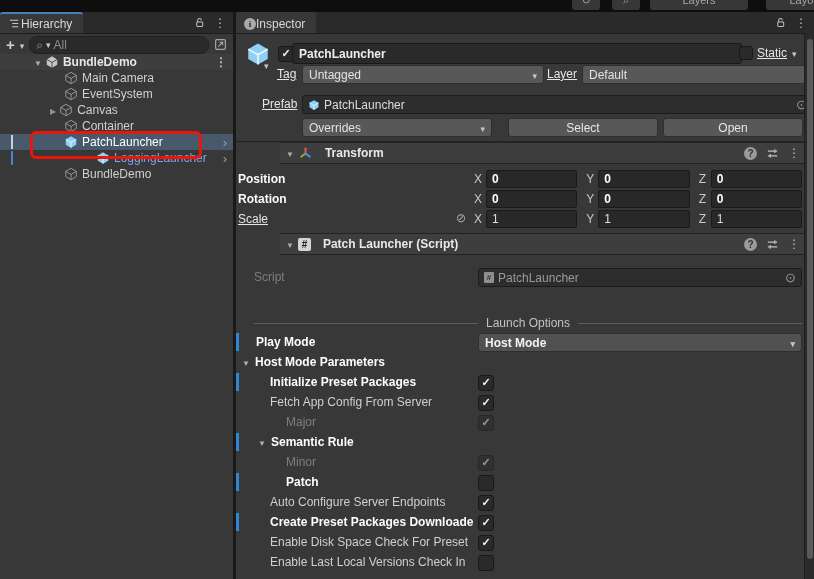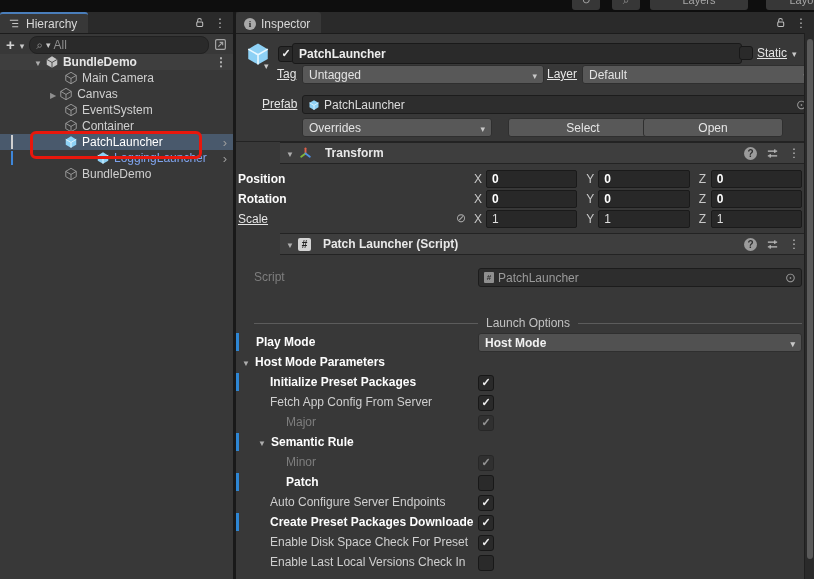--- a/index.html
+++ b/index.html
@@ -11,21 +11,21 @@
   .tbtn{position:absolute;top:-10px;height:20px;background:#373737;border-radius:3px;color:#A6A6A6;
         display:flex;align-items:center;justify-content:center;font-size:11px;}
 
   
   #hpanel{position:absolute;left:0;top:12px;width:233px;height:567px;background:#383838;}
   #splitter{position:absolute;left:233px;top:12px;width:3px;height:567px;background:#191919;}
   #ipanel{position:absolute;left:236px;top:12px;width:578px;height:567px;background:#383838;}
 
   
   .tabbar{height:21px;background:#2A2A2A;border-bottom:1px solid #1C1C1C;display:flex;align-items:stretch;position:relative;}
-  .tab{background:#383838;display:flex;align-items:center;gap:5px;padding:0 11px 0 8px;border-top:2px solid transparent;
+  .tab{background:#383838;display:flex;align-items:center;padding:0 11px 0 8px;border-top:2px solid transparent;
        color:#D8D8D8;border-radius:3px 3px 0 0;}
   .tab.focused{border-top-color:#4A7EBB;}
   .tab-right{margin-left:auto;display:flex;align-items:center;gap:9px;padding-right:7px;color:#C0C0C0;}
   .i-kebab::before{content:"\22EE";font-size:12px;color:#C0C0C0;}
   .i-caret::before{content:"\25BE";font-size:9px;color:#C8C8C8;}
   .i-fold::before{content:"\25BC";font-size:8px;color:#ADADAD;}
   .i-fold-r::before{content:"\25B6";font-size:8px;color:#8F8F8F;}
   .i-target::before{content:"\2299";font-size:13px;color:#9A9A9A;}
   .i-unlink::before{content:"\2298";font-size:12px;color:#ABABAB;}
   .i-mag::before{content:"\2315";font-size:12px;color:#8F8F8F;}
@@ -79,21 +79,21 @@
   .layer-dd{position:absolute;left:346px;top:32px;width:219px;}
   .prefab-lab{position:absolute;left:26px;top:64px;}
   .objfield{background:#2D2D2D;border:1px solid #1C1C1C;border-radius:3px;display:flex;align-items:center;
             gap:4px;padding:0 5px;height:17px;color:#DCDCDC;}
   .prefab-field{position:absolute;left:66px;top:62px;width:499px;}
   .objfield .i-target{margin-left:auto;}
   .btn{background:#585858;border:1px solid #2F2F2F;border-radius:3px;height:17px;display:flex;align-items:center;
        justify-content:center;color:#E6E6E6;}
   .overrides-dd{position:absolute;left:66px;top:85px;width:176px;}
   .select-btn{position:absolute;left:272px;top:85px;width:148px;}
-  .open-btn{position:absolute;left:407px;top:85px;width:138px;justify-content:center;}
+  .open-btn{position:absolute;left:427px;top:85px;width:138px;justify-content:center;}
 
   .comp-header{height:20px;background:#3E3E3E;border-top:1px solid #232323;border-bottom:1px solid #232323;
                display:flex;align-items:center;padding:0 6px;gap:4px;margin-left:44px;}
   .comp-header .ctitle{font-weight:bold;color:#E8E8E8;margin-left:8px;}
   .comp-header .hicons{margin-left:auto;display:flex;align-items:center;gap:9px;padding-right:8px;}
   .ticon{width:15px;height:15px;}
   .script-ic{width:13px;height:13px;background:#D4D4D4;border-radius:2px;color:#222;font-weight:bold;font-size:10px;
              display:flex;align-items:center;justify-content:center;flex:none;}
 
   .tbody{padding:5px 0 4px 0;}
@@ -198,35 +198,35 @@
       </div>
 
       <div class="hrow" style="padding-left:64px;align-items:center;">
         <svg class="cube" viewBox="0 0 16 16">
             <path d="M8 1.5 14 5v6L8 14.5 2 11V5z" fill="none" stroke="#A2A2A2"></path>
             <path d="M2 5l6 3.5L14 5M8 8.5V14.5" fill="none" stroke="#A2A2A2"></path>
           </svg>
         <span class="rlabel">Main Camera</span>
       </div>
 
+      <div class="hrow" style="padding-left:64px;">
+        <svg class="cube" viewBox="0 0 16 16">
+            <path d="M8 1.5 14 5v6L8 14.5 2 11V5z" fill="none" stroke="#A2A2A2"></path>
+            <path d="M2 5l6 3.5L14 5M8 8.5V14.5" fill="none" stroke="#A2A2A2"></path>
+          </svg>
+        <span class="rlabel">EventSystem</span>
+      </div>
+
       <div class="hrow" style="padding-left:50px;">
         <span class="i-fold-r" style="margin-right:3px;"></span>
         <svg class="cube" viewBox="0 0 16 16">
             <path d="M8 1.5 14 5v6L8 14.5 2 11V5z" fill="none" stroke="#A2A2A2"></path>
             <path d="M2 5l6 3.5L14 5M8 8.5V14.5" fill="none" stroke="#A2A2A2"></path>
           </svg>
         <span class="rlabel">Canvas</span>
-      </div>
-
-      <div class="hrow" style="padding-left:64px;">
-        <svg class="cube" viewBox="0 0 16 16">
-            <path d="M8 1.5 14 5v6L8 14.5 2 11V5z" fill="none" stroke="#A2A2A2"></path>
-            <path d="M2 5l6 3.5L14 5M8 8.5V14.5" fill="none" stroke="#A2A2A2"></path>
-          </svg>
-        <span class="rlabel">EventSystem</span>
       </div>
 
       <div class="hrow" style="padding-left:64px;">
         <svg class="cube" viewBox="0 0 16 16">
             <path d="M8 1.5 14 5v6L8 14.5 2 11V5z" fill="none" stroke="#A2A2A2"></path>
             <path d="M2 5l6 3.5L14 5M8 8.5V14.5" fill="none" stroke="#A2A2A2"></path>
           </svg>
         <span class="rlabel">Container</span>
       </div>
 

